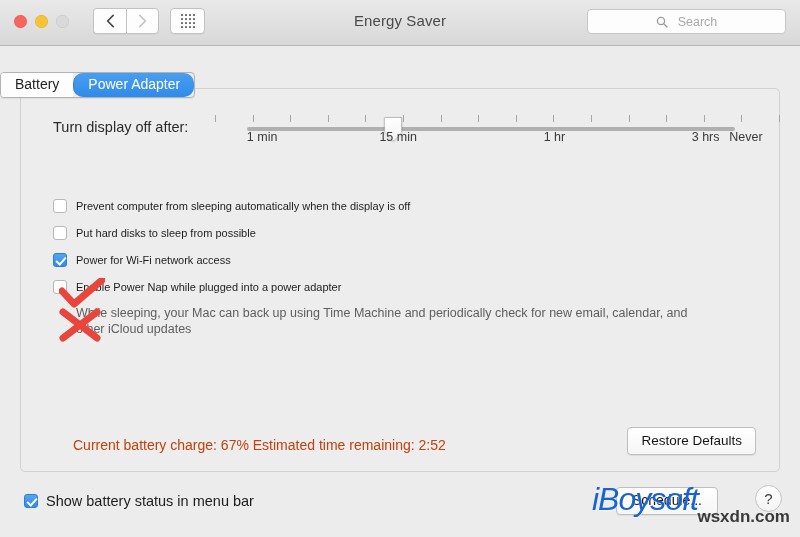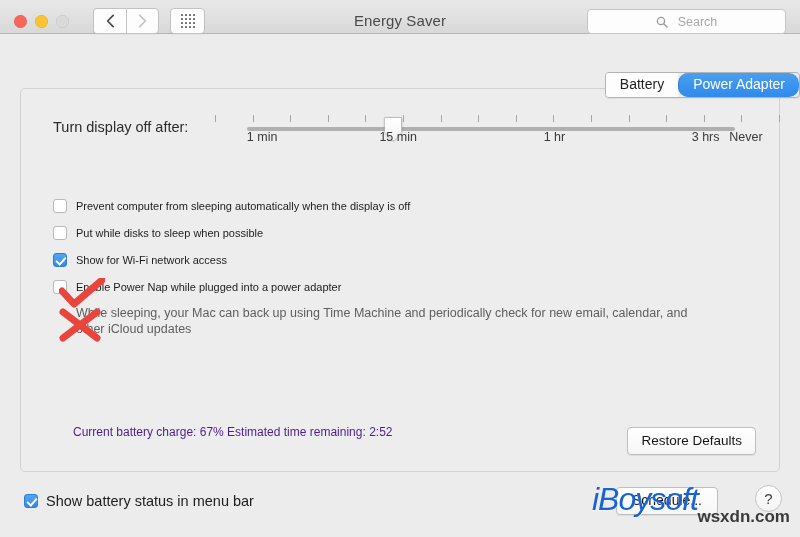--- a/index.html
+++ b/index.html
@@ -19,21 +19,21 @@
     position: relative;
     width: 800px;
     height: 537px;
     background: #ececec;
     box-sizing: border-box;
   }
 
   
   #titlebar {
     position: relative;
-    height: 34px;
+    height: 46px;
     background: linear-gradient(to bottom, #e9e9e9 0%, #d8d8d8 100%);
     border-bottom: 1px solid #b5b5b5;
     box-sizing: border-box;
   }
   .traffic {
     position: absolute;
     top: 15px;
     display: flex;
     gap: 8px;
     left: 14px;
@@ -130,21 +130,21 @@
     color: #a9a9a9;
   }
 
   
   #tabbar {
     position: absolute;
     top: 72px;
     left: 0;
     right: 0;
     display: flex;
-    justify-content: flex-end;
+    justify-content: flex-start;
     z-index: 5;
   }
   .seg {
     display: flex;
     border-radius: 4px;
     overflow: hidden;
     border: 1px solid #b3b3b3;
     box-shadow: 0 1px 1px rgba(0,0,0,0.06);
   }
   .seg .tab {
@@ -319,23 +319,23 @@
     left: 38px;
     top: 219px;
     width: 42px;
     height: 34px;
   }
 
   
   #status-line {
     position: absolute;
     left: 52px;
-    top: 336px;
-    font-size: 12px;
-    color: #4c1d95;
+    top: 348px;
+    font-size: 14px;
+    color: #c2410c;
   }
   #restore-btn {
     position: absolute;
     right: 23px;
     top: 338px;
     padding: 5px 13px 6px;
     font-size: 13.5px;
     color: #161616;
     background: linear-gradient(to bottom, #ffffff 0%, #f6f6f6 100%);
     border: 1px solid #bfbfbf;
@@ -524,26 +524,26 @@
 
     <div id="checks">
 
       <div class="crow">
         <span class="cbox"></span>
         <span class="clabel">Prevent computer from sleeping automatically when the display is off</span>
       </div>
 
       <div class="crow">
         <span class="cbox"></span>
-        <span class="clabel">Put while disks to sleep when possible</span>
+        <span class="clabel">Put hard disks to sleep from possible</span>
       </div>
 
       <div class="crow">
         <span class="cbox checked"></span>
-        <span class="clabel">Show for Wi-Fi network access</span>
+        <span class="clabel">Power for Wi-Fi network access</span>
       </div>
 
       <div class="crow">
         <span class="cbox"></span>
         <span class="clabel">Enable Power Nap while plugged into a power adapter</span>
       </div>
 
       <div id="nap-desc">While sleeping, your Mac can back up using Time Machine and periodically check for new email, calendar, and other iCloud updates</div>
     </div>
 

